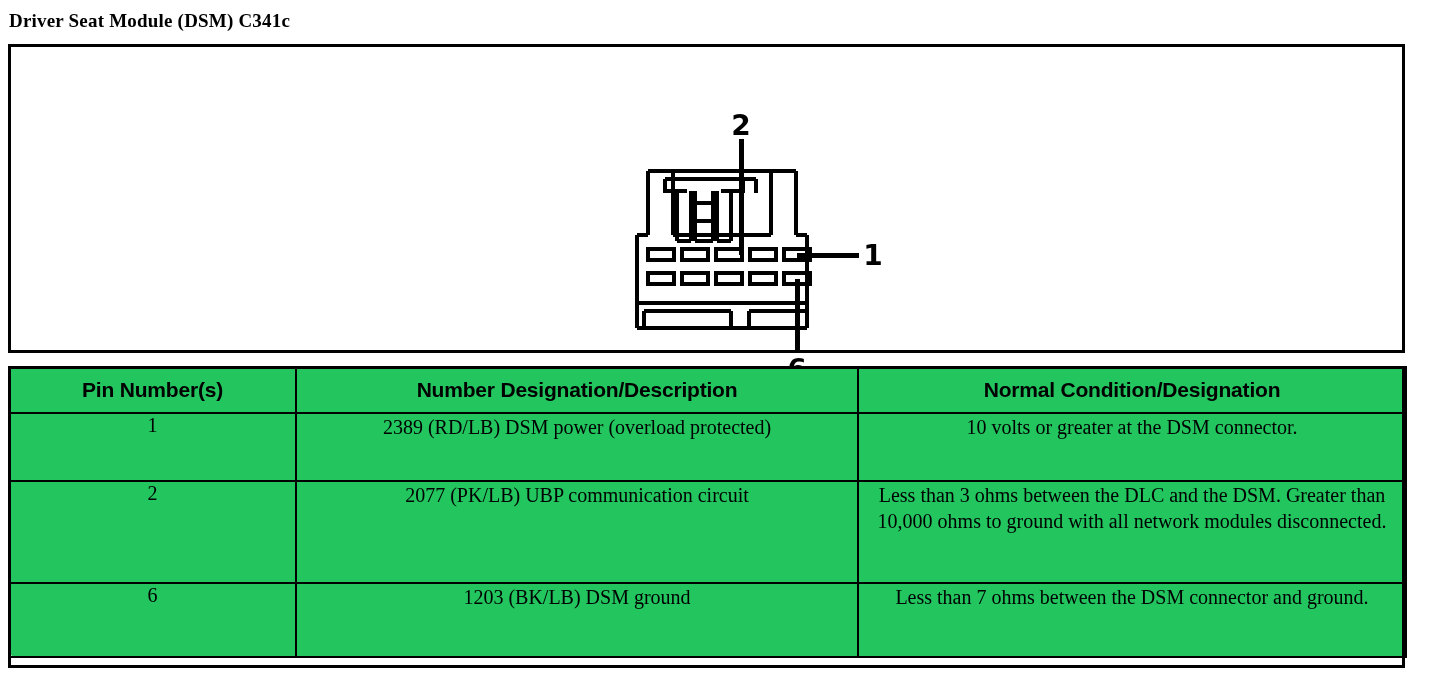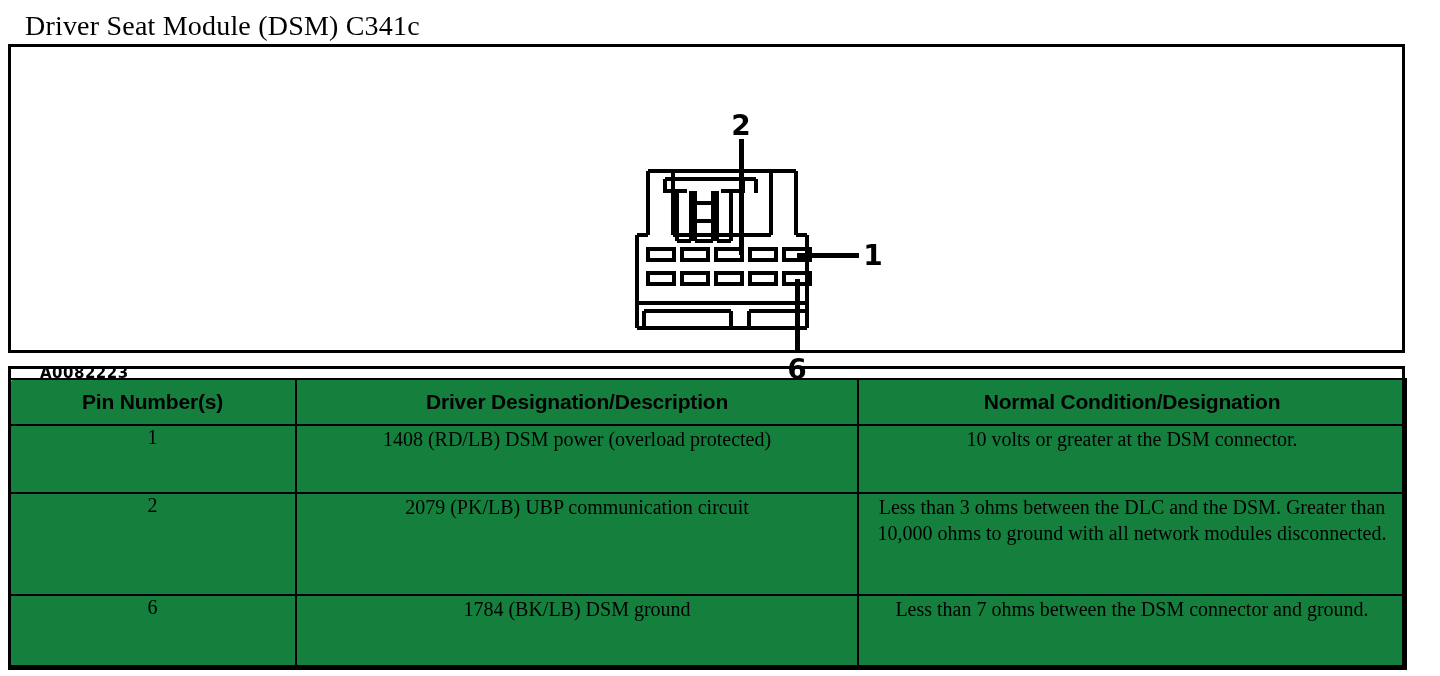--- a/index.html
+++ b/index.html
@@ -12,25 +12,25 @@
     height: 676px;
     position: relative;
     overflow: hidden;
     font-family: "Liberation Serif", serif;
     color: #000000;
   }
 
   
   .page-title {
     position: absolute;
-    left: 25px;
+    left: 9px;
     top: 10px;
     font-family: "Liberation Serif", serif;
-    font-weight: normal;
-    font-size: 28px;
+    font-weight: bold;
+    font-size: 19px;
     letter-spacing: 0.2px;
     white-space: nowrap;
   }
 
   
   .diagram-frame {
     position: absolute;
     left: 8px;
     top: 44px;
     width: 1397px;
@@ -54,25 +54,25 @@
   .connector-art {
     position: absolute;
     left: 600px;
     top: 66px;
   }
 
   
   .pinout-table {
     position: absolute;
     left: 8px;
-    top: 378px;
+    top: 366px;
     width: 1397px;
     border-collapse: collapse;
     table-layout: fixed;
-    background: #15803d;
+    background: #22c55e;
     border-radius: 10px;
   }
   .pinout-table col.c1 { width: 287px; }
   .pinout-table col.c2 { width: 562px; }
   .pinout-table col.c3 { width: 548px; }
 
   .pinout-table th,
   .pinout-table td {
     border: 2px solid #000;
     padding: 0;
@@ -212,36 +212,36 @@
 
 <table class="pinout-table">
   <colgroup>
     <col class="c1">
       <col class="c2">
       <col class="c3">
   </colgroup>
   <thead>
     <tr>
       <th>Pin Number(s)</th>
-      <th>Driver Designation/Description</th>
+      <th>Number Designation/Description</th>
       <th>Normal Condition/Designation</th>
     </tr>
   </thead>
   <tbody>
     <tr class="row-1">
       <td class="cell-pin">1</td>
-      <td class="cell-desc">1408 (RD/LB) DSM power (overload protected)</td>
+      <td class="cell-desc">2389 (RD/LB) DSM power (overload protected)</td>
       <td class="cell-meas">10 volts or greater at the DSM connector.</td>
     </tr>
     <tr class="row-2">
       <td class="cell-pin">2</td>
-      <td class="cell-desc">2079 (PK/LB) UBP communication circuit</td>
+      <td class="cell-desc">2077 (PK/LB) UBP communication circuit</td>
       <td class="cell-meas">Less than 3 ohms between the DLC and the DSM. Greater than 10,000 ohms to ground with all network modules disconnected.</td>
     </tr>
     <tr class="row-3">
       <td class="cell-pin">6</td>
-      <td class="cell-desc">1784 (BK/LB) DSM ground</td>
+      <td class="cell-desc">1203 (BK/LB) DSM ground</td>
       <td class="cell-meas">Less than 7 ohms between the DSM connector and ground.</td>
     </tr>
   </tbody>
 </table>
 
 <div class="table-outline"></div>
 
 </body></html>

